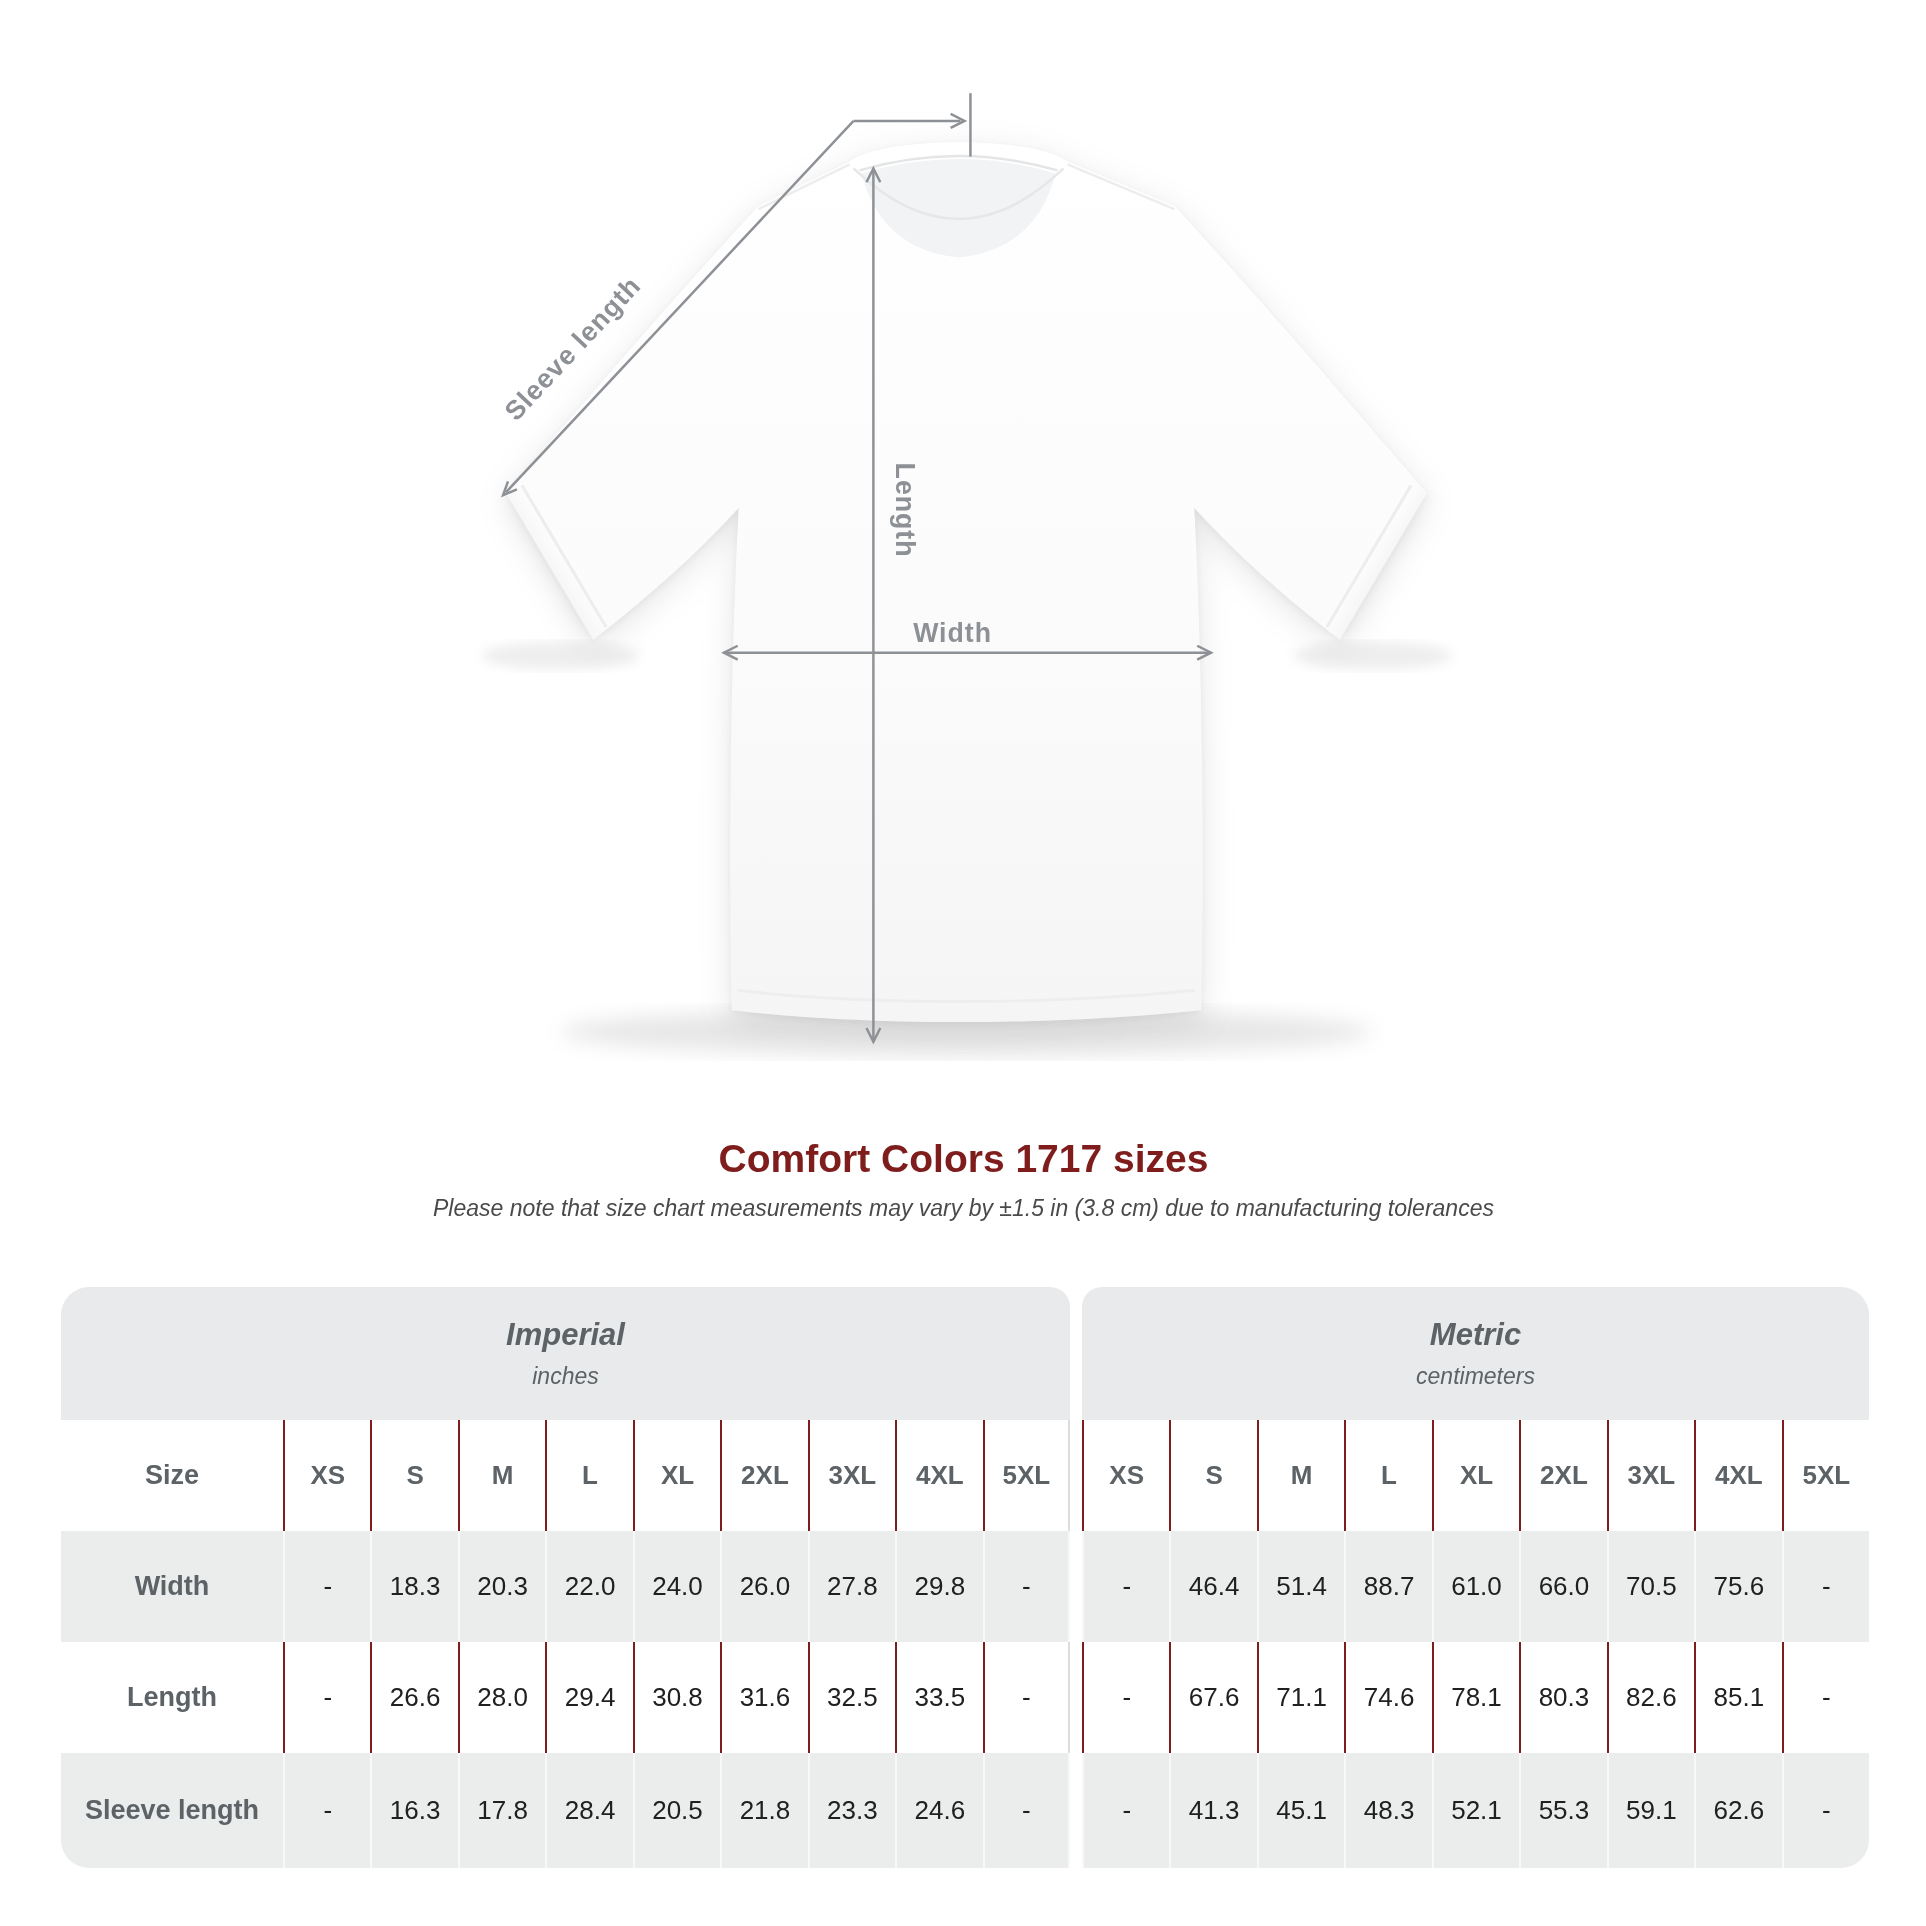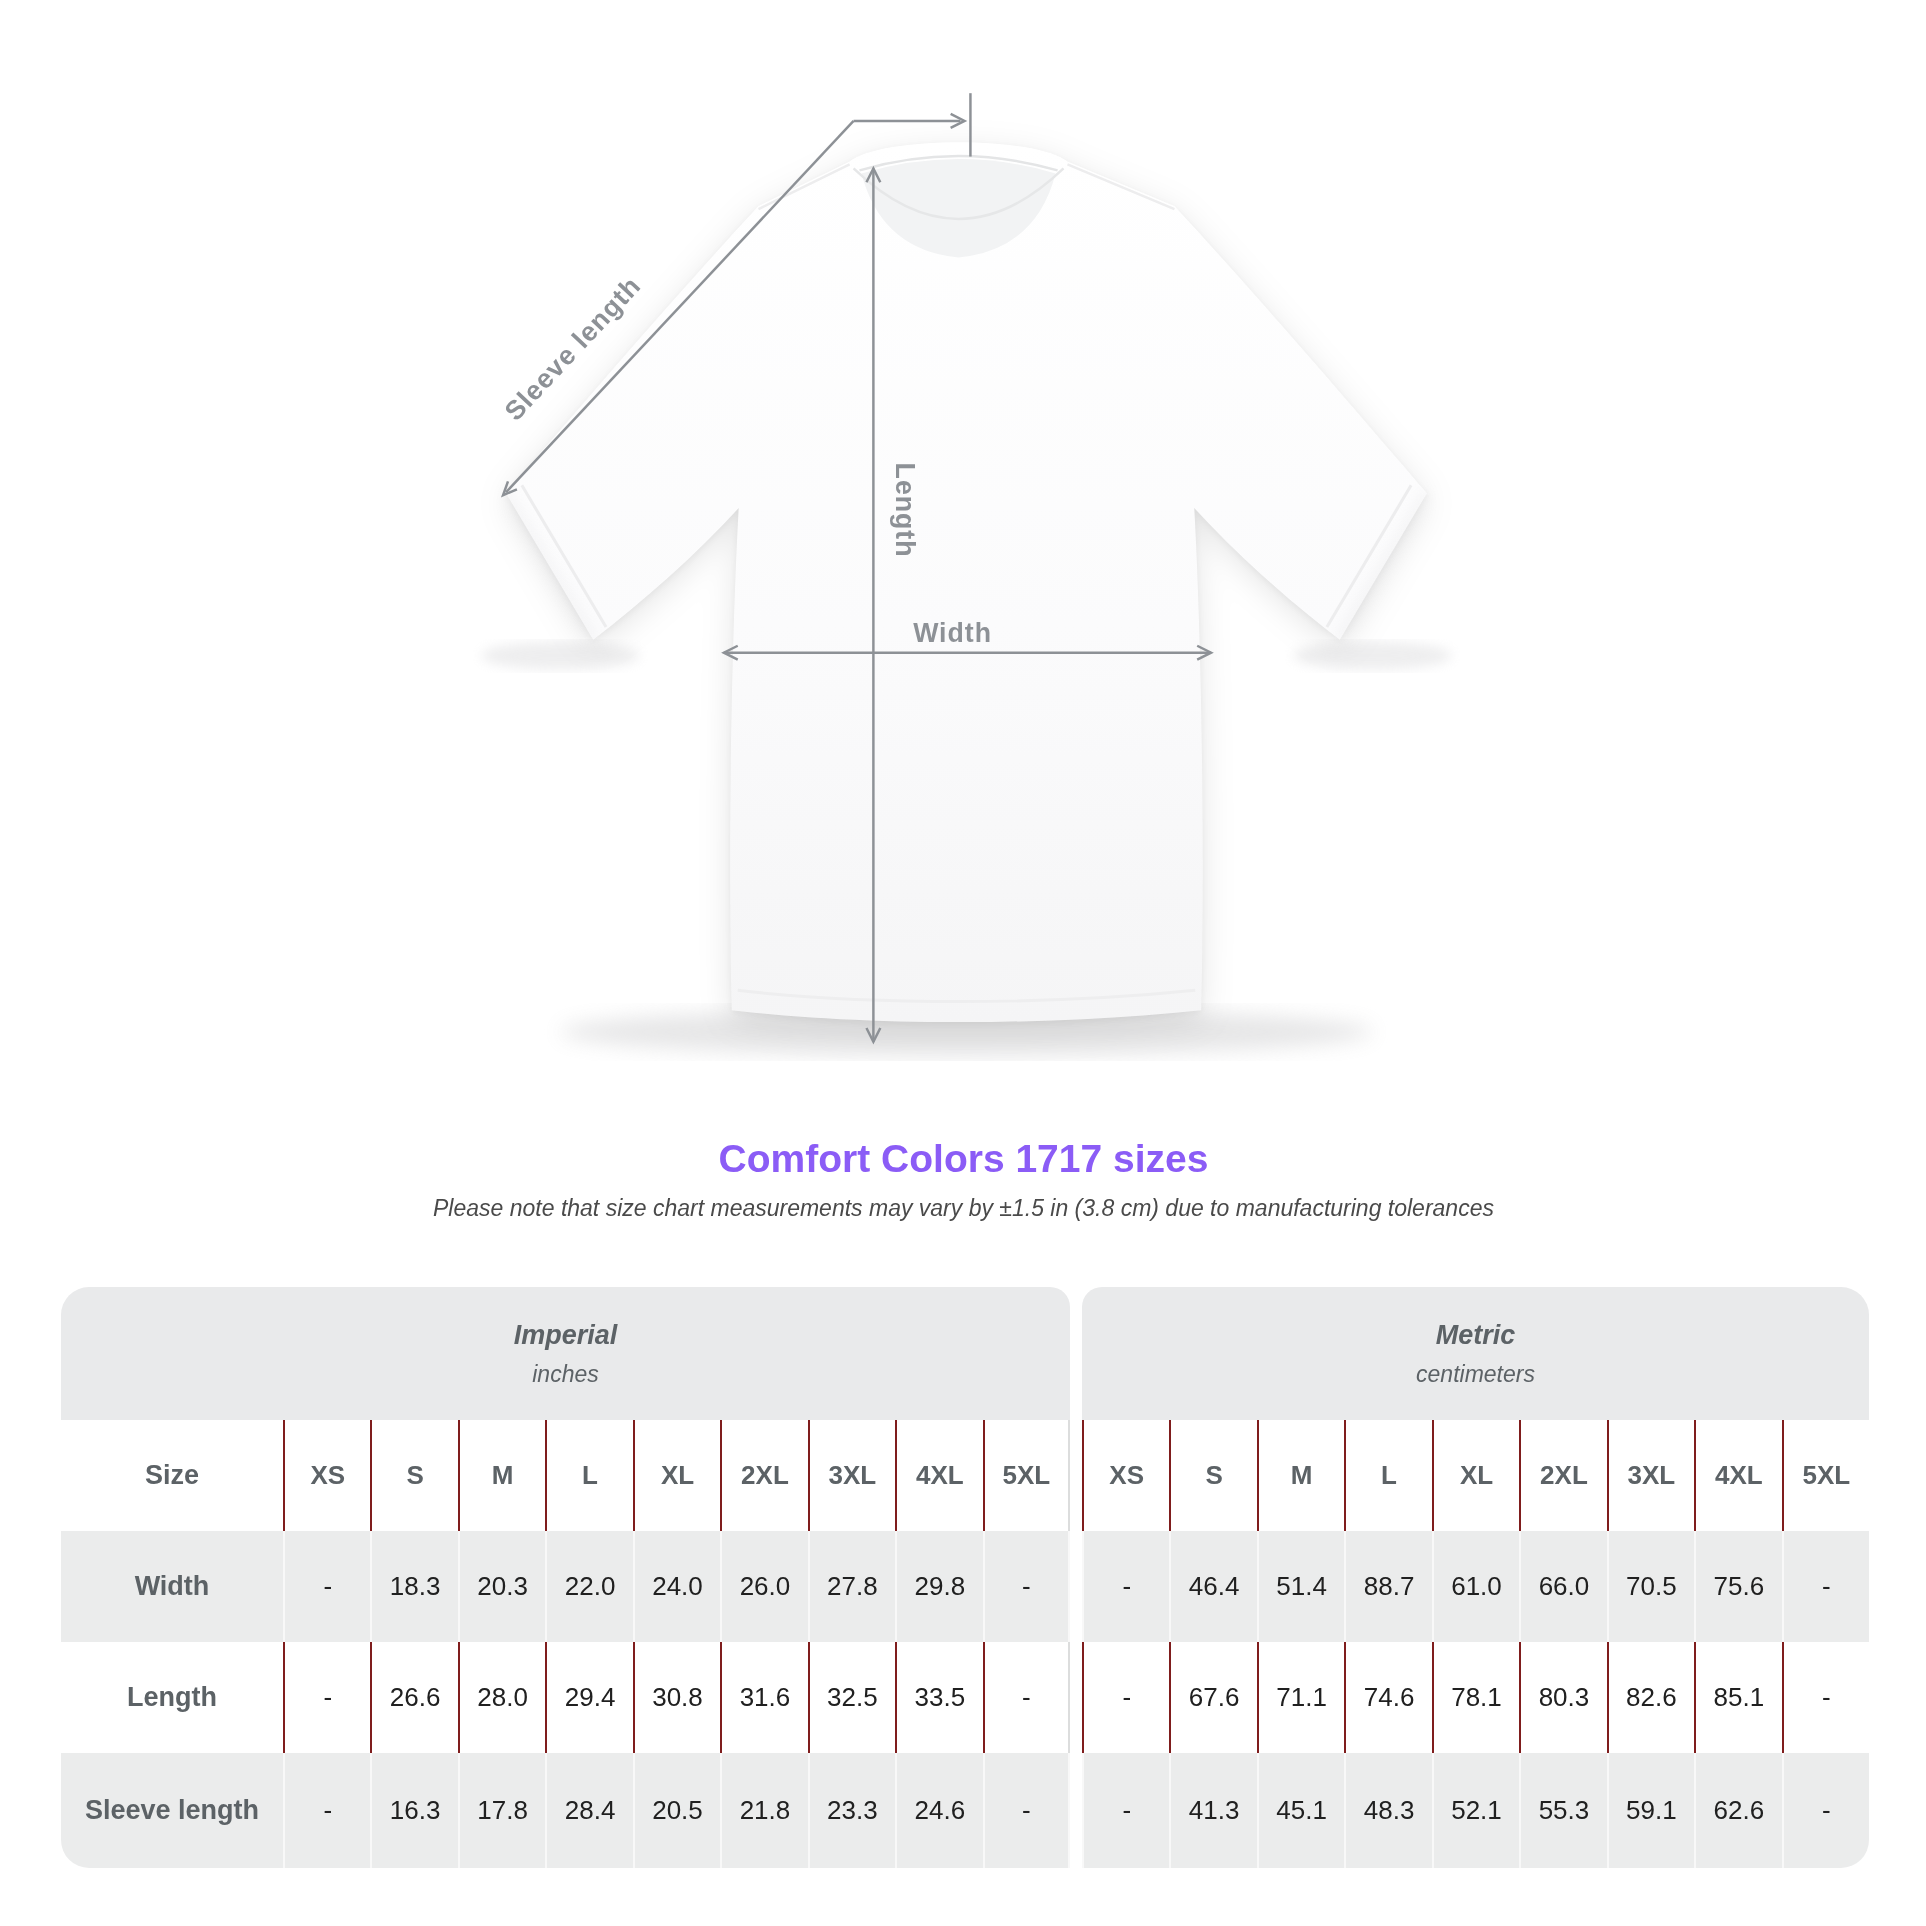--- a/index.html
+++ b/index.html
@@ -7,34 +7,34 @@
     position:relative;width:1927px;height:1927px;background:#ffffff;
     font-family:"Liberation Sans",sans-serif;overflow:hidden;
   }
   
   .diagram{position:absolute;left:0;top:0;width:1927px;height:1238px;display:block;}
   .shirt-fill{filter:drop-shadow(0 8px 16px rgba(0,0,0,0.10)) drop-shadow(0 2px 4px rgba(0,0,0,0.05));}
   .mline{stroke:#8d9196;stroke-width:2.5;fill:none;}
   .mlabel{font-family:"Liberation Sans",sans-serif;font-weight:700;font-size:27px;fill:#8d9196;letter-spacing:1px;}
   
   .heading{position:absolute;left:0;top:1135px;width:1927px;text-align:center;}
-  .heading h1{margin:0;font-size:39px;line-height:48px;font-weight:700;color:#8b5cf6;}
+  .heading h1{margin:0;font-size:39px;line-height:48px;font-weight:700;color:#7f1d1d;}
   .heading p{margin:12px 0 0;font-size:23px;font-style:italic;color:#4a4a4a;}
   
   .size-table{
     position:absolute;left:61px;top:1287px;width:1808px;
     display:grid;
     grid-template-columns:222px repeat(9,1fr) 12px repeat(9,1fr);
     grid-template-rows:133px 111px 111px 111px 115px;
   }
   .band{display:flex;flex-direction:column;align-items:center;justify-content:center;gap:10px;background:#e9eaeb;}
   .band-imperial{grid-column:1/11;border-radius:28px 20px 0 0;}
   .band-gap{grid-column:11/12;background:#ffffff;}
   .band-metric{grid-column:12/21;border-radius:20px 28px 0 0;}
-  .band-name{font-size:27px;font-weight:700;font-style:italic;color:#5c6266;}
+  .band-name{font-size:31px;font-weight:700;font-style:italic;color:#5c6266;}
   .band-unit{font-size:23px;font-style:italic;color:#5c6266;}
   .cell{display:flex;align-items:center;justify-content:center;box-sizing:border-box;font-size:26px;}
   .row-a{background:#ffffff;}
   .row-b{background:#ebecec;}
   .sep-a{border-left:2px solid #7f1d1d;}
   .sep-b{border-left:2px solid #f8f8f8;}
   .sepr-a{border-right:2px solid #dcdddd;}
   .sepr-b{border-right:2px solid #f8f8f8;}
   .gapfill{background:#ffffff;}
   .hdr{font-weight:700;color:#5c6266;}

